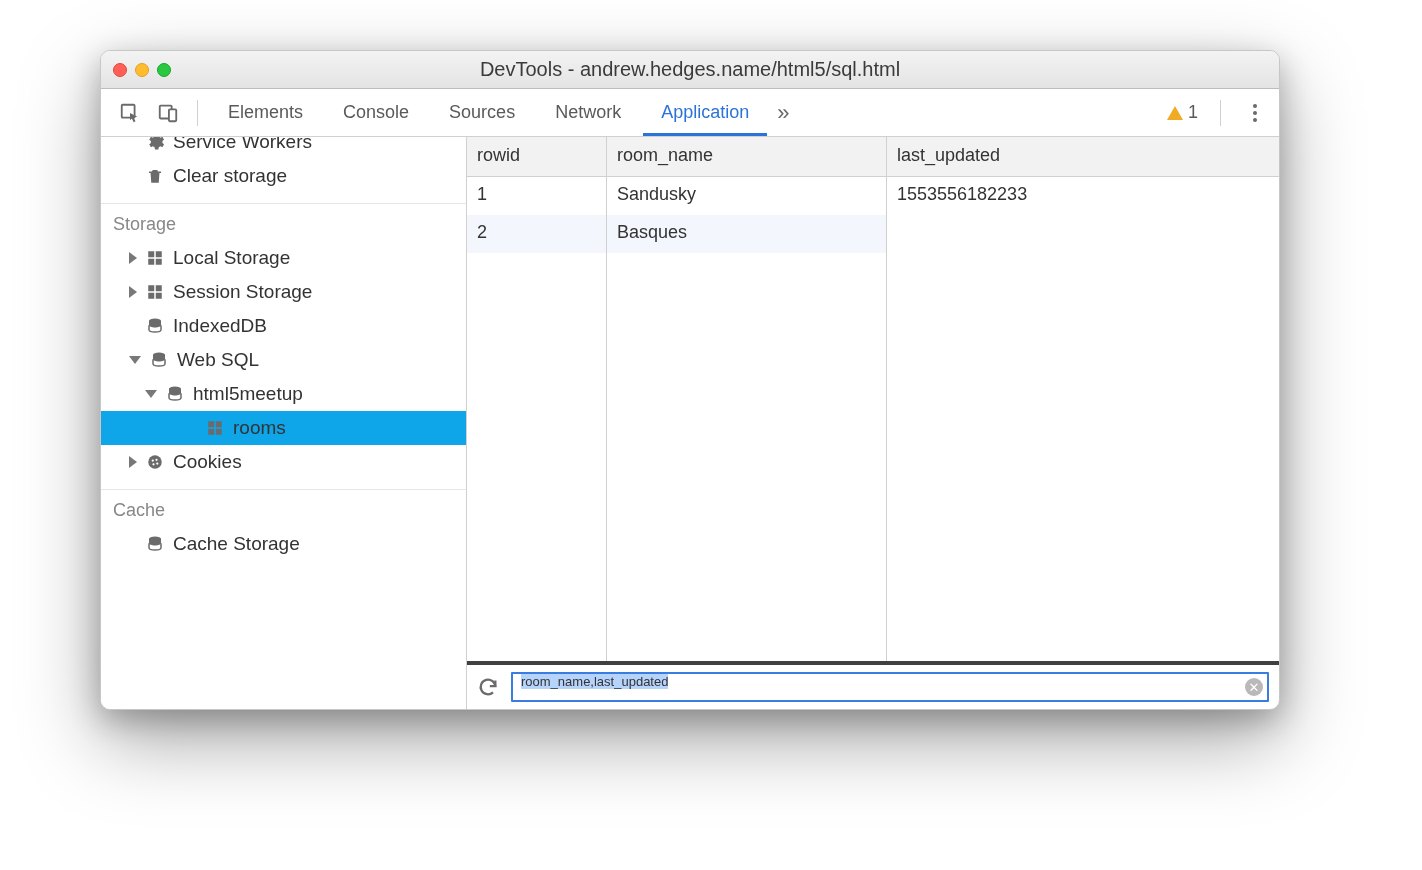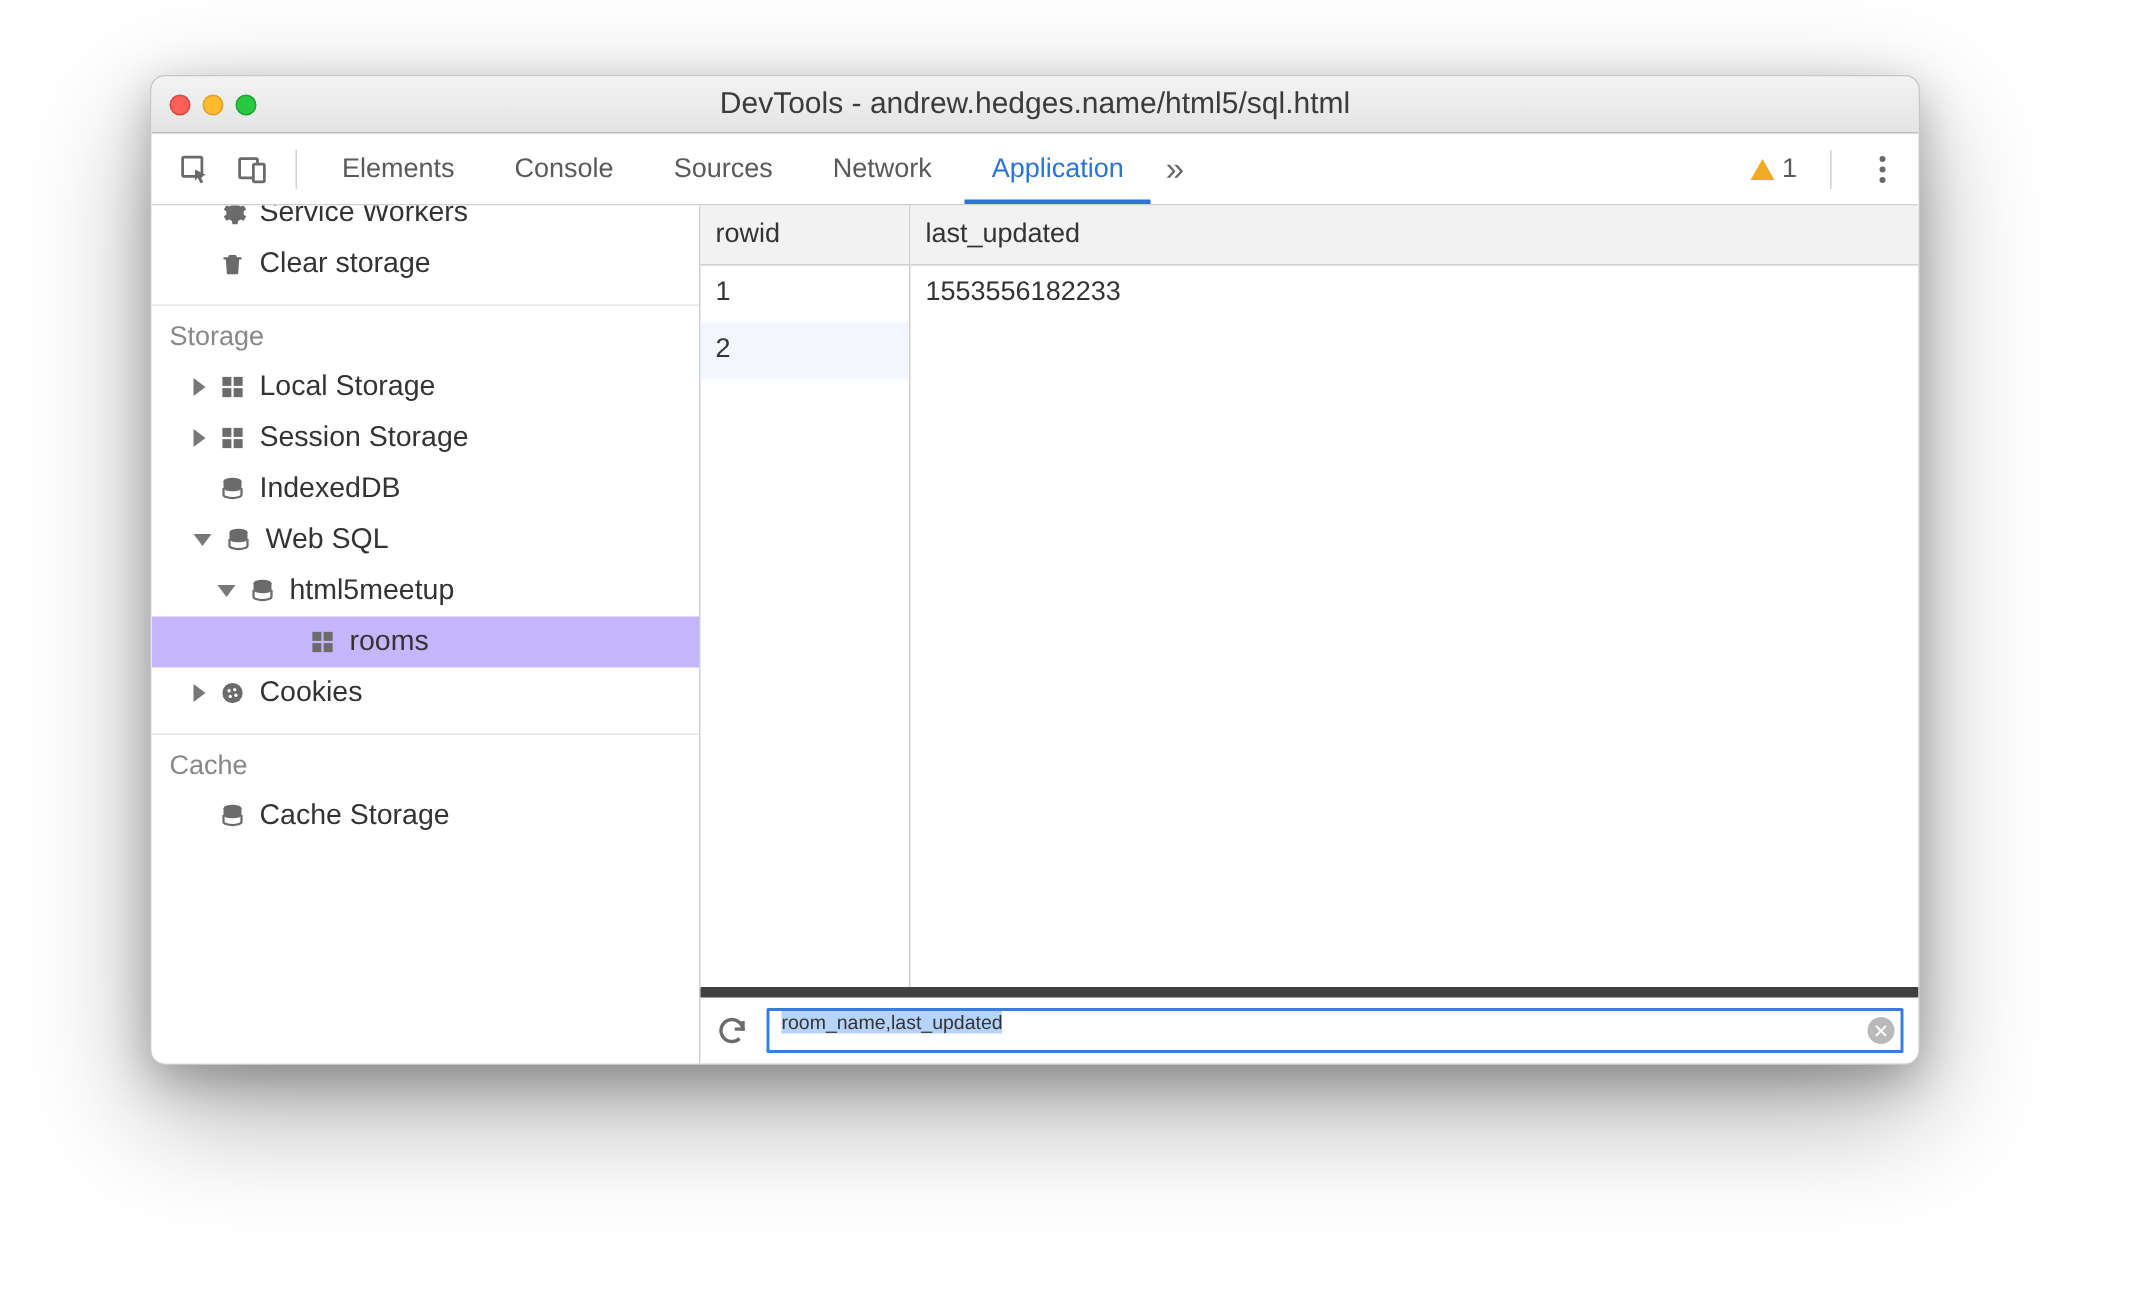--- a/index.html
+++ b/index.html
@@ -150,36 +150,36 @@
     padding: 10px 12px 6px;
     color: #888;
     font-size: 18px;
     border-top: 1px solid #e6e6e6;
     margin-top: 10px;
   }
   .sidebar .indent-1 { padding-left: 28px; align-items: center; }
   .sidebar .indent-2 { padding-left: 44px; }
   .sidebar .indent-4 { padding-left: 104px; }
   .sb-item.selected {
-    background: #c4b5fd;
+    background: #0ea5e9;
   }
   .ico { width: 20px; height: 20px; display: flex; align-items: center; justify-content: center; color: #6b6b6b; flex-shrink: 0; }
   
 
   
   .content {
     flex: 1;
     display: flex;
     flex-direction: column;
     min-width: 0;
   }
   .table-wrap {
     flex: 1;
     display: flex;
-    border-bottom: 7px solid #404040;
+    border-bottom: 4px solid #404040;
     overflow: hidden;
   }
   .col {
     display: flex;
     flex-direction: column;
     border-right: 1px solid #d0d0d0;
   }
   .col:last-child { border-right: none; flex: 1; }
   .col.c0 { width: 140px; }
   .col.c1 { width: 280px; }
@@ -421,20 +421,25 @@
       </div>
     </div>
 
     <div class="content">
       <div class="table-wrap">
         <div class="col c0">
           <div class="th">rowid</div>
           <div class="td">1</div>
           <div class="td row1">2</div>
         </div>
+        <div class="col c1">
+          <div class="th">room_name</div>
+          <div class="td">Sandusky</div>
+          <div class="td row1">Basques</div>
+        </div>
         <div class="col c2">
           <div class="th">last_updated</div>
           <div class="td">1553556182233</div>
         </div>
       </div>
 
       <div class="footer-bar">
         <div class="refresh">
           <svg width="22" height="22" viewBox="0 0 24 24" fill="none" stroke="#6b6b6b" stroke-width="2.5">
             <path d="M20 12a8 8 0 10-2.5 5.8"></path>

